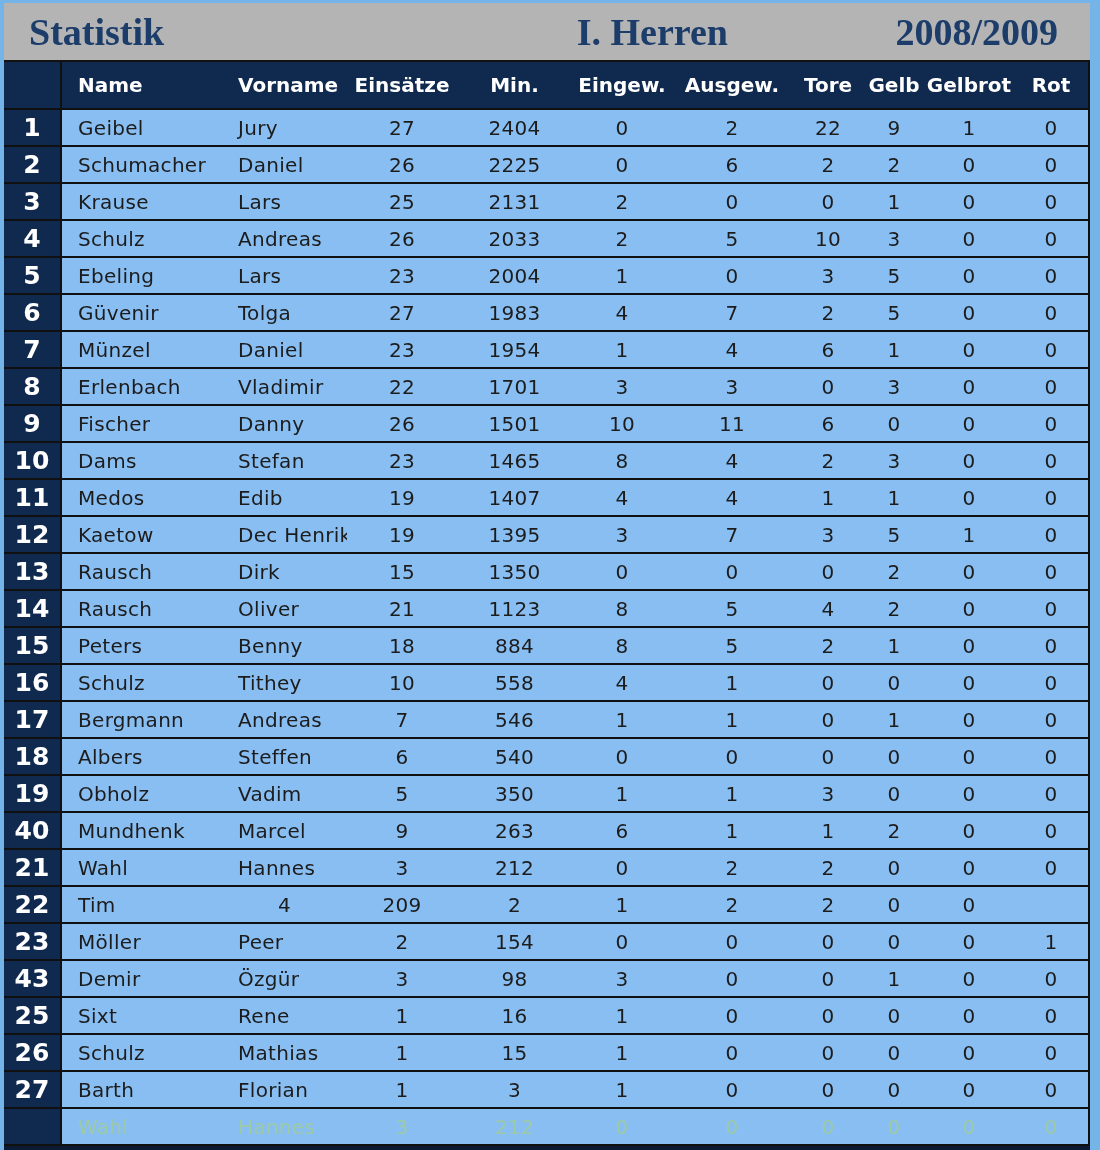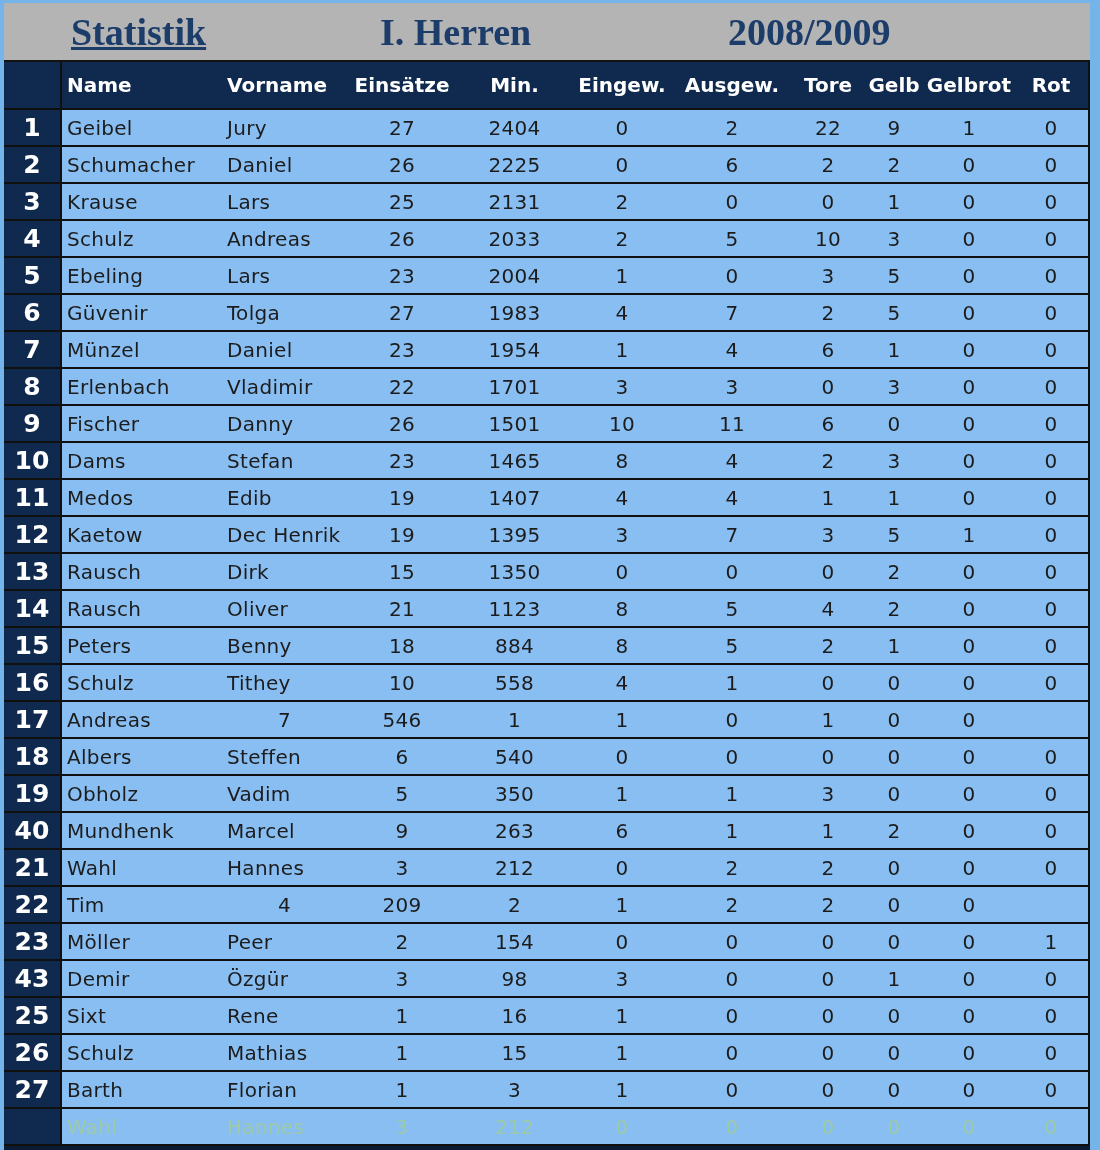--- a/index.html
+++ b/index.html
@@ -26,22 +26,22 @@
     grid-template-columns: 376px 348px 330px 1fr;
     align-items: center;
   }
   .title {
     font-family: "Liberation Serif", "DejaVu Serif", serif;
     font-weight: bold;
     font-size: 38px;
     color: #1c3c6a;
     white-space: nowrap;
   }
-  .title.left   { padding-left: 67px; text-align: left; text-decoration: underline; }
-  .title.center { text-align: left; font-family: Liberation Serif, serif; }
+  .title.left   { padding-left: 25px; text-align: left; }
+  .title.center { text-align: right; font-family: Liberation Serif, serif; }
   
   .grid-row {
     display: grid;
     grid-template-columns: 58px 160px 125px 110px 115px 100px 120px 72px 60px 90px 74px;
     width: 1086px;
     box-sizing: border-box;
     border-right: 2px solid #101010;
     border-bottom: 2px solid #101010;
   }
   .header-row {
@@ -58,21 +58,21 @@
   .body-row {
     height: 37px;
     background: #89bef2;
   }
   .cell {
     display: flex;
     align-items: center;
     overflow: hidden;
     white-space: nowrap;
   }
-  .cell.txt { justify-content: flex-start; padding-left: 5px; }
+  .cell.txt { justify-content: flex-start; padding-left: 16px; }
   .cell.num { justify-content: center; }
   .body-row .cell {
     font-size: 20px;
     color: #1c1c1c;
     letter-spacing: 0.3px;
   }
   .rownum {
     background: #0f2a4e;
     color: #ffffff;
     font-weight: bold;
@@ -320,20 +320,21 @@
         <div class="cell num">558</div>
         <div class="cell num">4</div>
         <div class="cell num">1</div>
         <div class="cell num">0</div>
         <div class="cell num">0</div>
         <div class="cell num">0</div>
         <div class="cell num">0</div>
       </div>
       <div class="grid-row body-row">
         <div class="rownum">17</div>
+        <div class="cell txt">Bergmann</div>
         <div class="cell txt">Andreas</div>
         <div class="cell num">7</div>
         <div class="cell num">546</div>
         <div class="cell num">1</div>
         <div class="cell num">1</div>
         <div class="cell num">0</div>
         <div class="cell num">1</div>
         <div class="cell num">0</div>
         <div class="cell num">0</div>
       </div>

